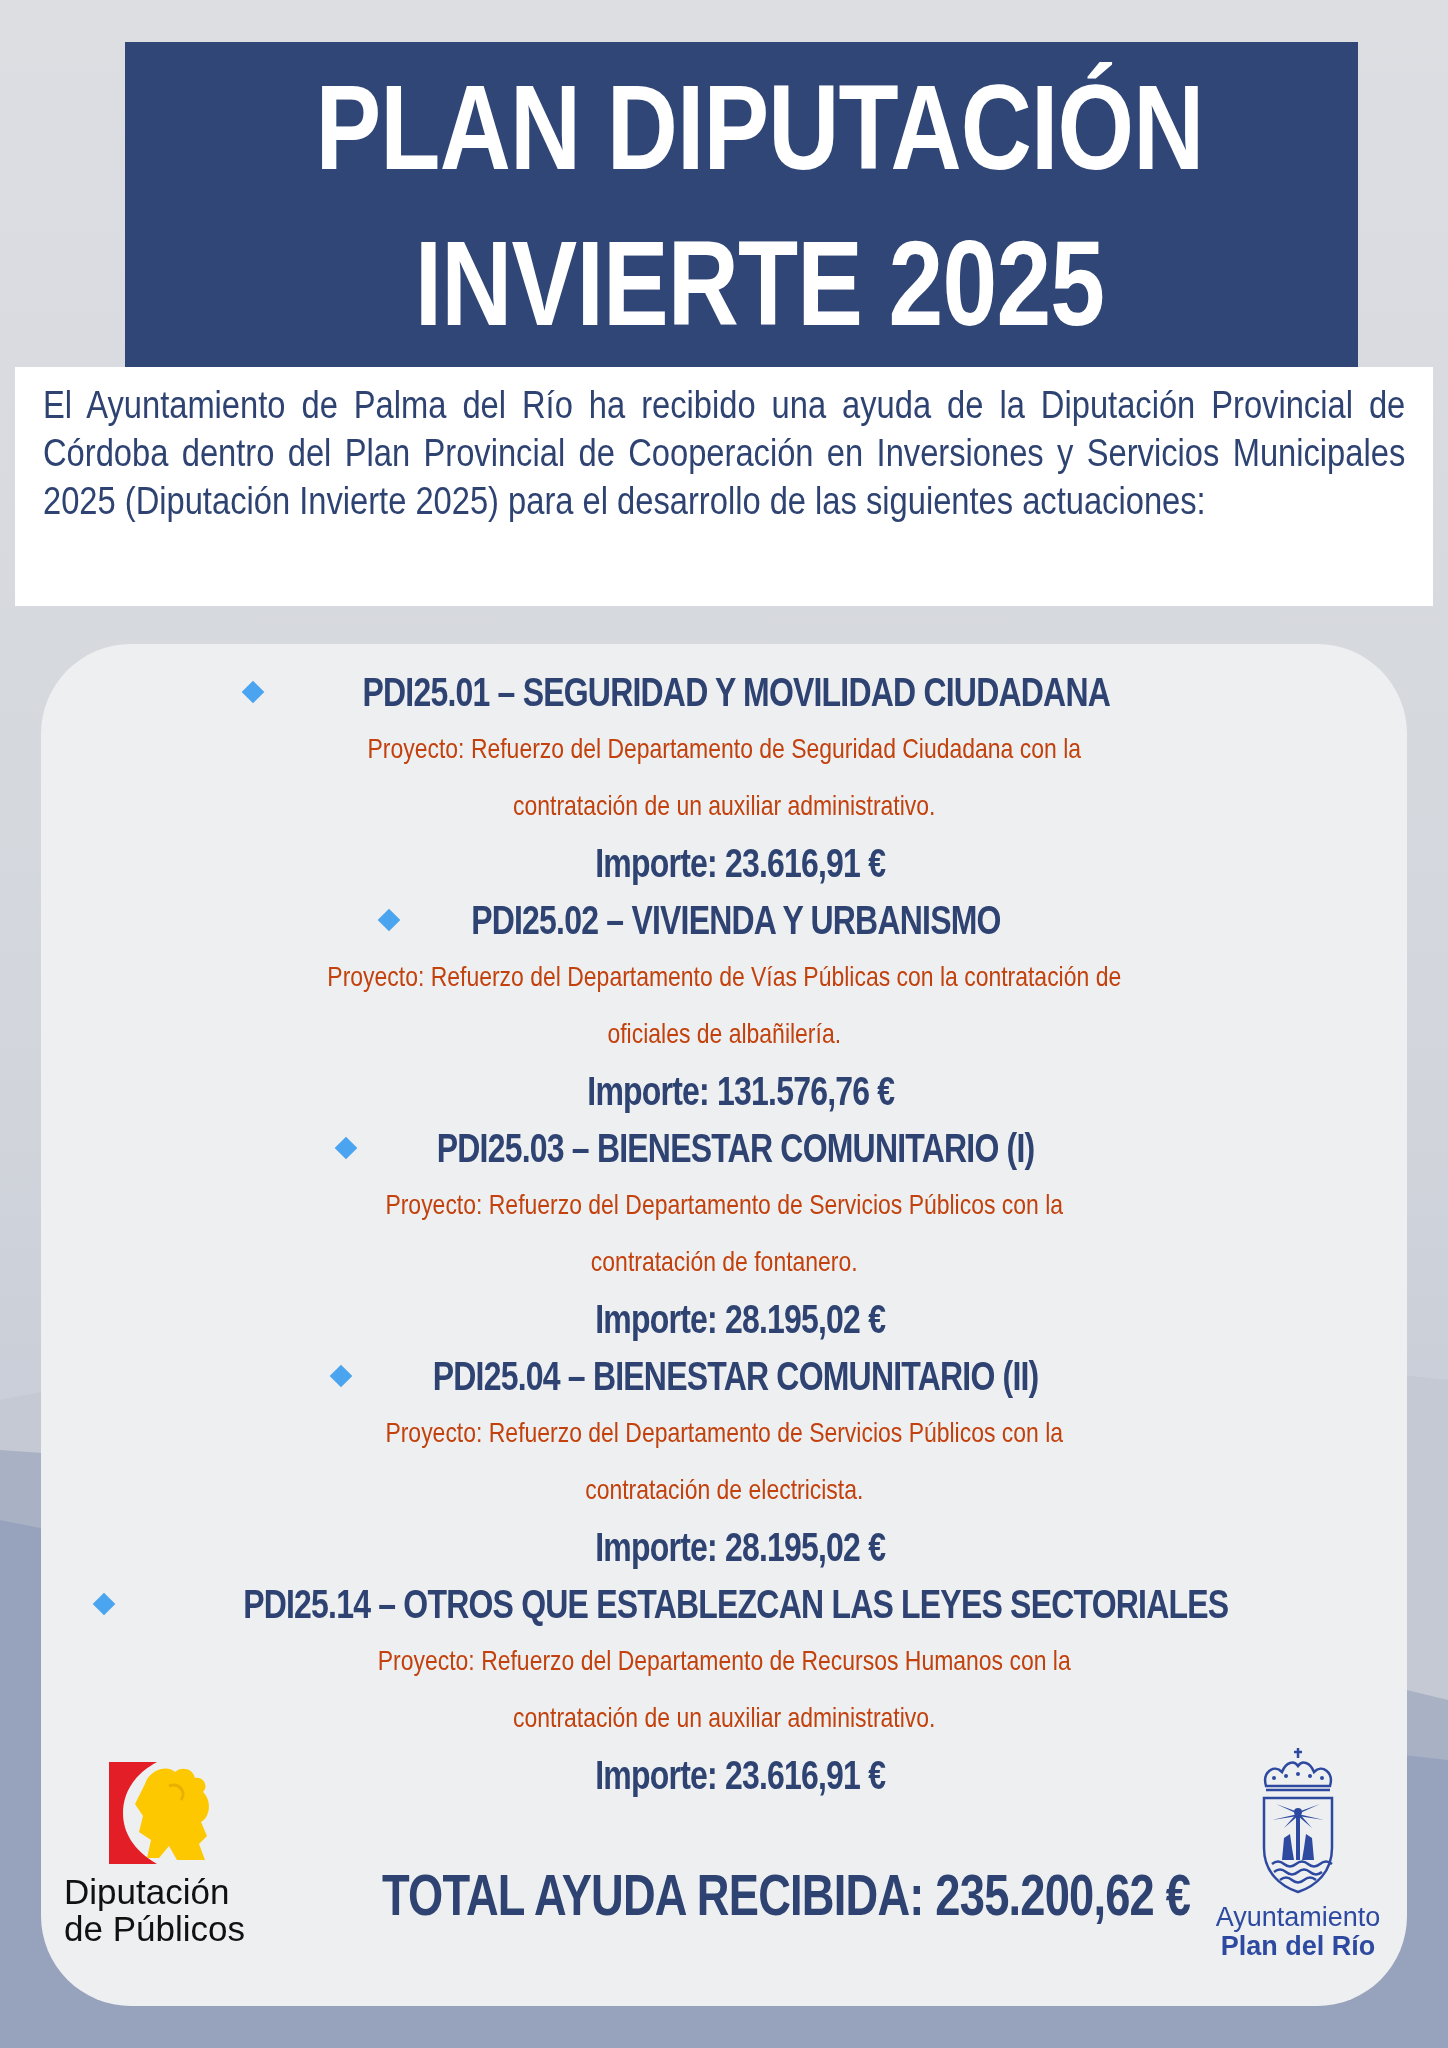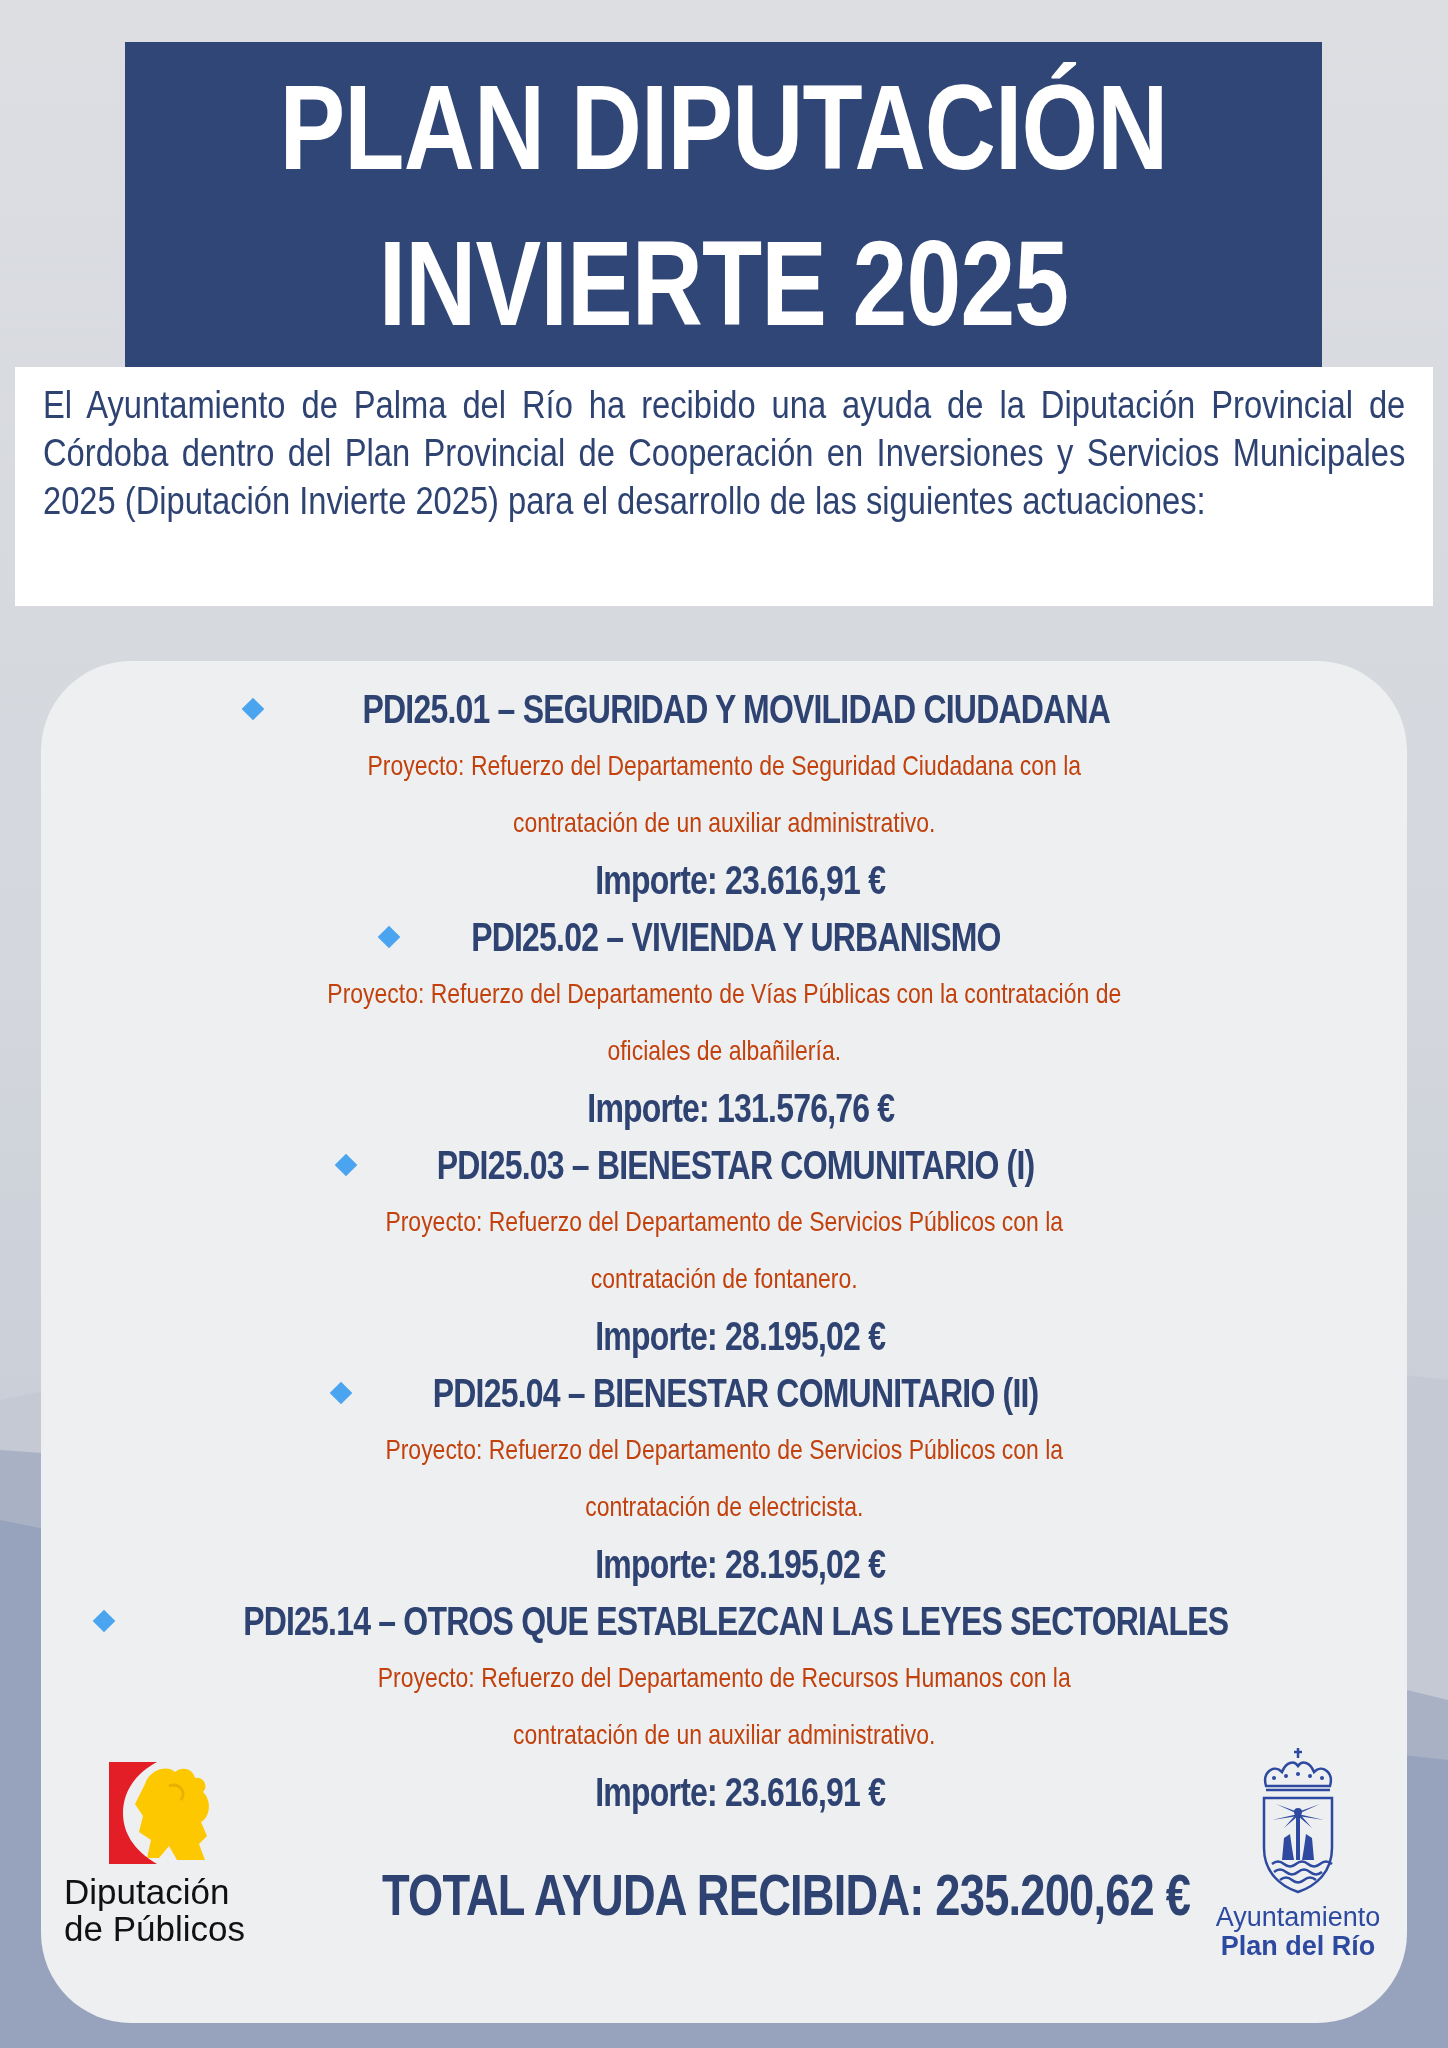--- a/index.html
+++ b/index.html
@@ -8,33 +8,33 @@
     background: linear-gradient(180deg, #dcdee2 0%, #d3d6dc 50%, #c9ced8 70%, #b5bdcc 100%);
     font-family: "Liberation Sans", sans-serif;
   }
   .wave1 { position:absolute; left:0; top:0; width:1448px; height:2048px; }
   .title-box {
     position:absolute; left:125px; top:42px; width:1197px; height:326px;
     background:#304676;
     color:#fff; text-align:center;
     font-family:"Liberation Sans", sans-serif; font-weight:bold;
     font-size:120px; line-height:156px; letter-spacing:-1px;
-    display:flex; flex-direction:column; justify-content:center;
+    display:flex; flex-direction:column; justify-content:center;padding-left:36px;
   }
   .title-box .ln { display:block; transform:scaleX(0.82); transform-origin:center; }
   .intro-box {
     position:absolute; left:15px; top:367px; width:1418px; height:239px;
     background:#ffffff; box-sizing:border-box; padding:14px 28px 0 28px;
     color:#2e4372; font-size:38px; line-height:48px; text-align:justify;
     font-family:"Liberation Sans", sans-serif;
   }
   .intro-box p { margin:0; transform:scaleX(0.86); transform-origin:left top; width:116.3%; }
   .card {
     position:absolute; left:41px; top:644px; width:1366px; height:1362px;
-    background:#eeeff1; border-radius:90px;margin-top:17px;
+    background:#eeeff1; border-radius:90px;
   }
   .items { position:absolute; left:0; top:20px; width:100%; text-align:center; color:#2e4372; }
   .item { margin:0; }
   .item-head {
     font-weight:bold; font-size:40px; line-height:50px; height:56px;
     display:flex; justify-content:center; align-items:center;
   }
   .item-head .txt { display:inline-block; transform:scaleX(0.80); transform-origin:center; white-space:nowrap; letter-spacing:-1px; }
   .diamond {
     display:inline-block; width:16px; height:16px; background:#4ba4ef;

